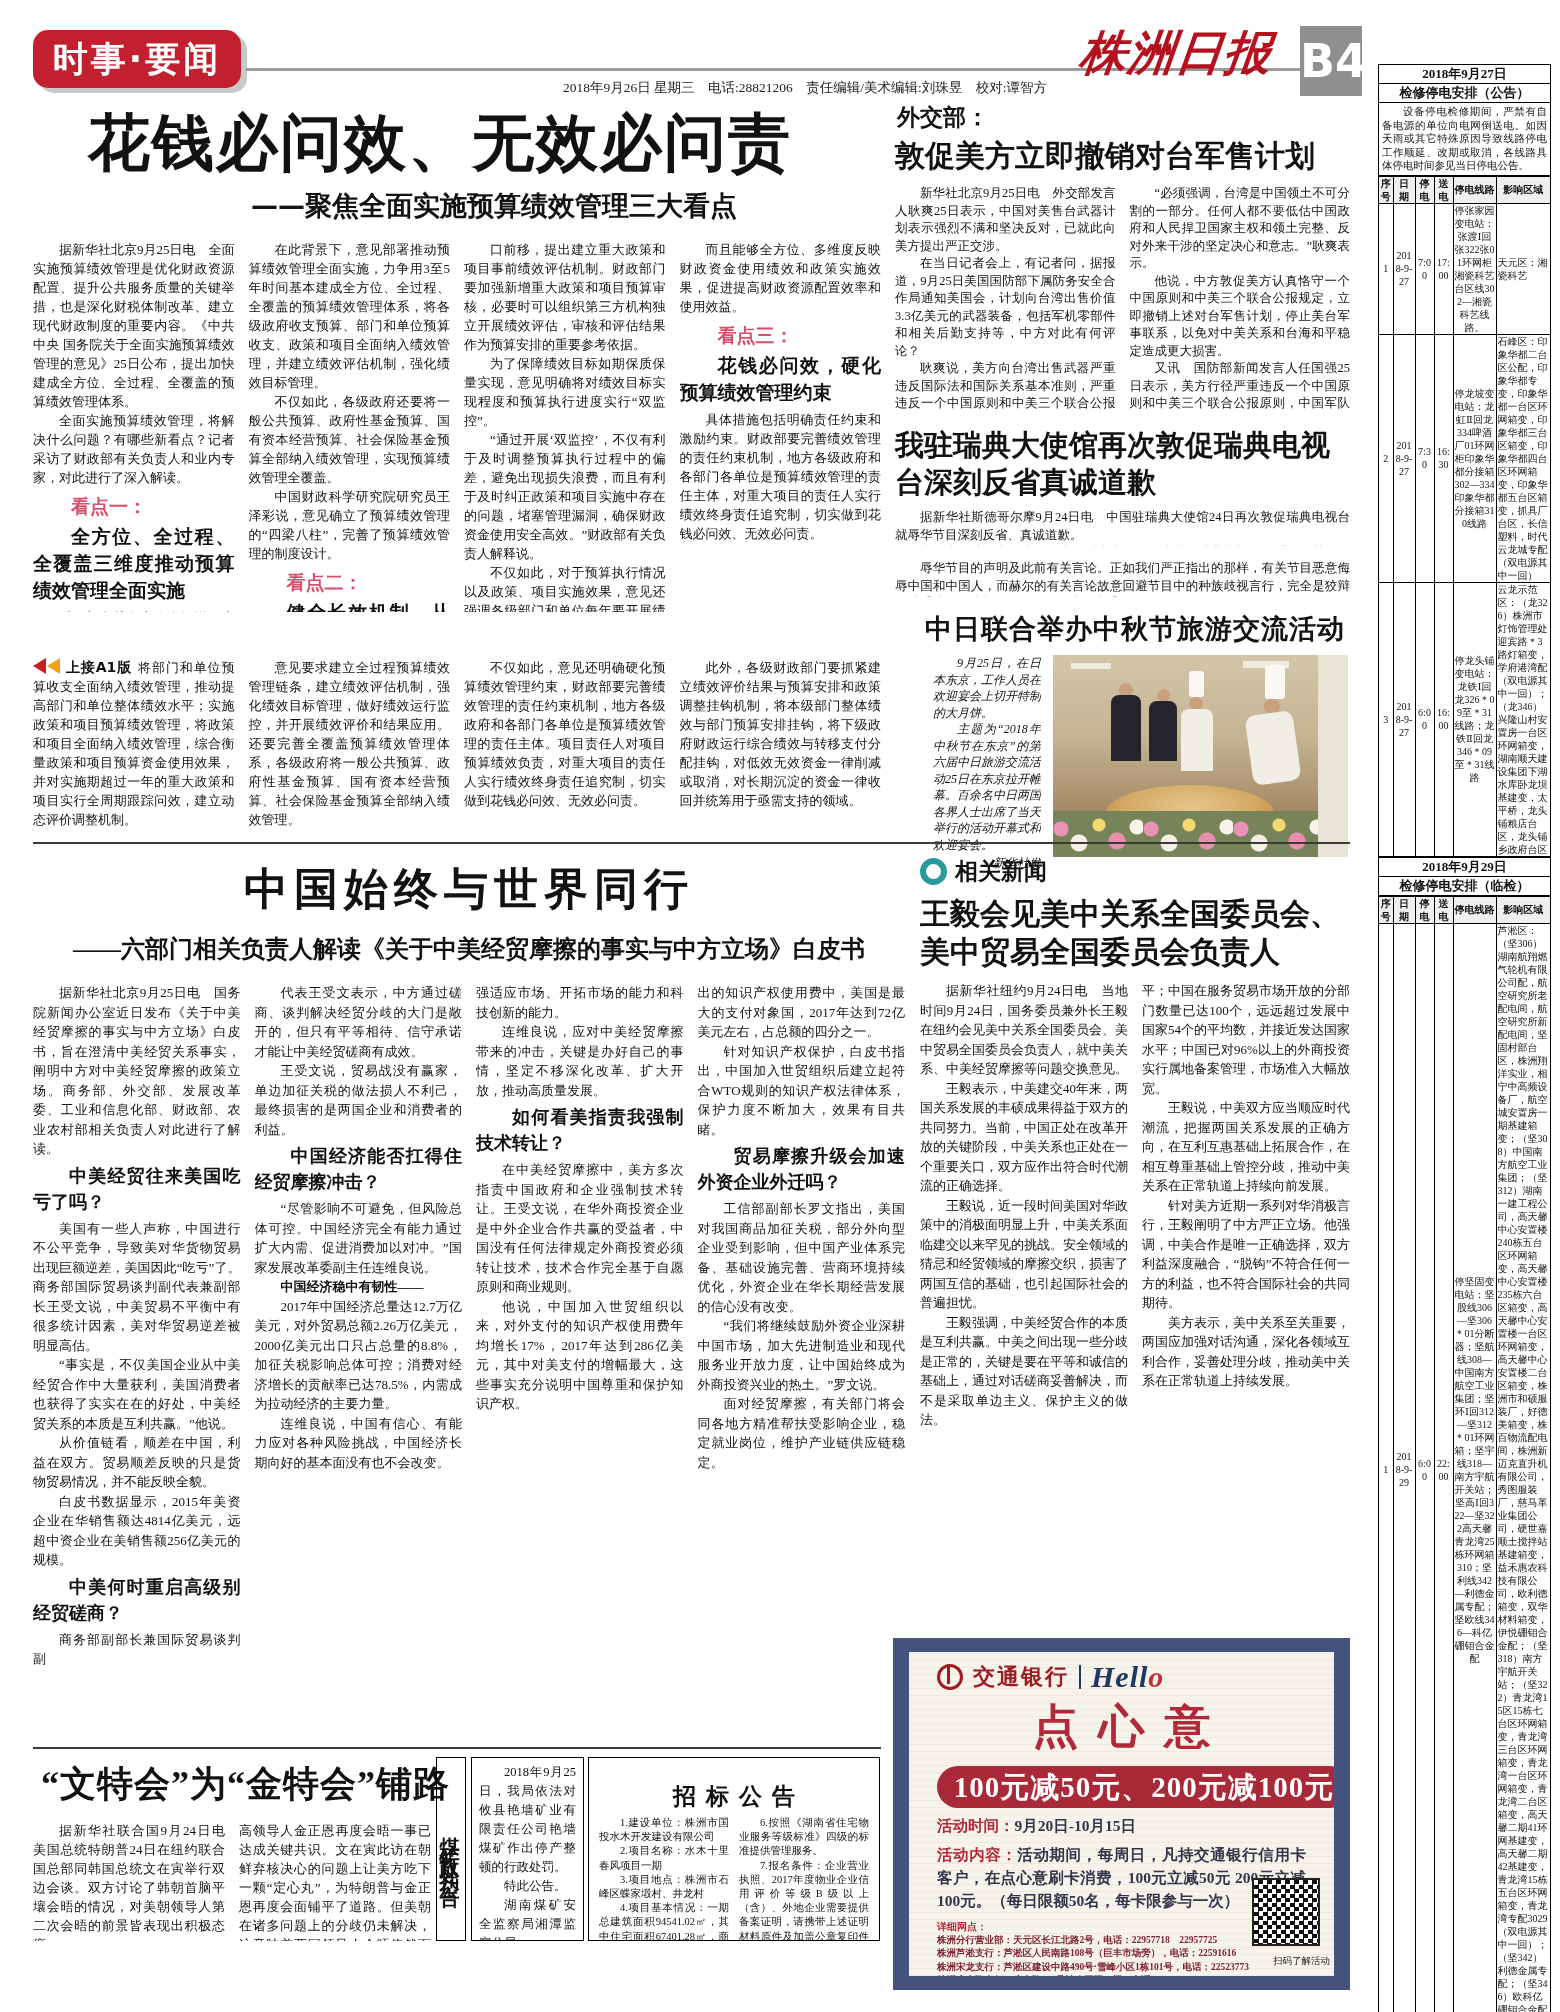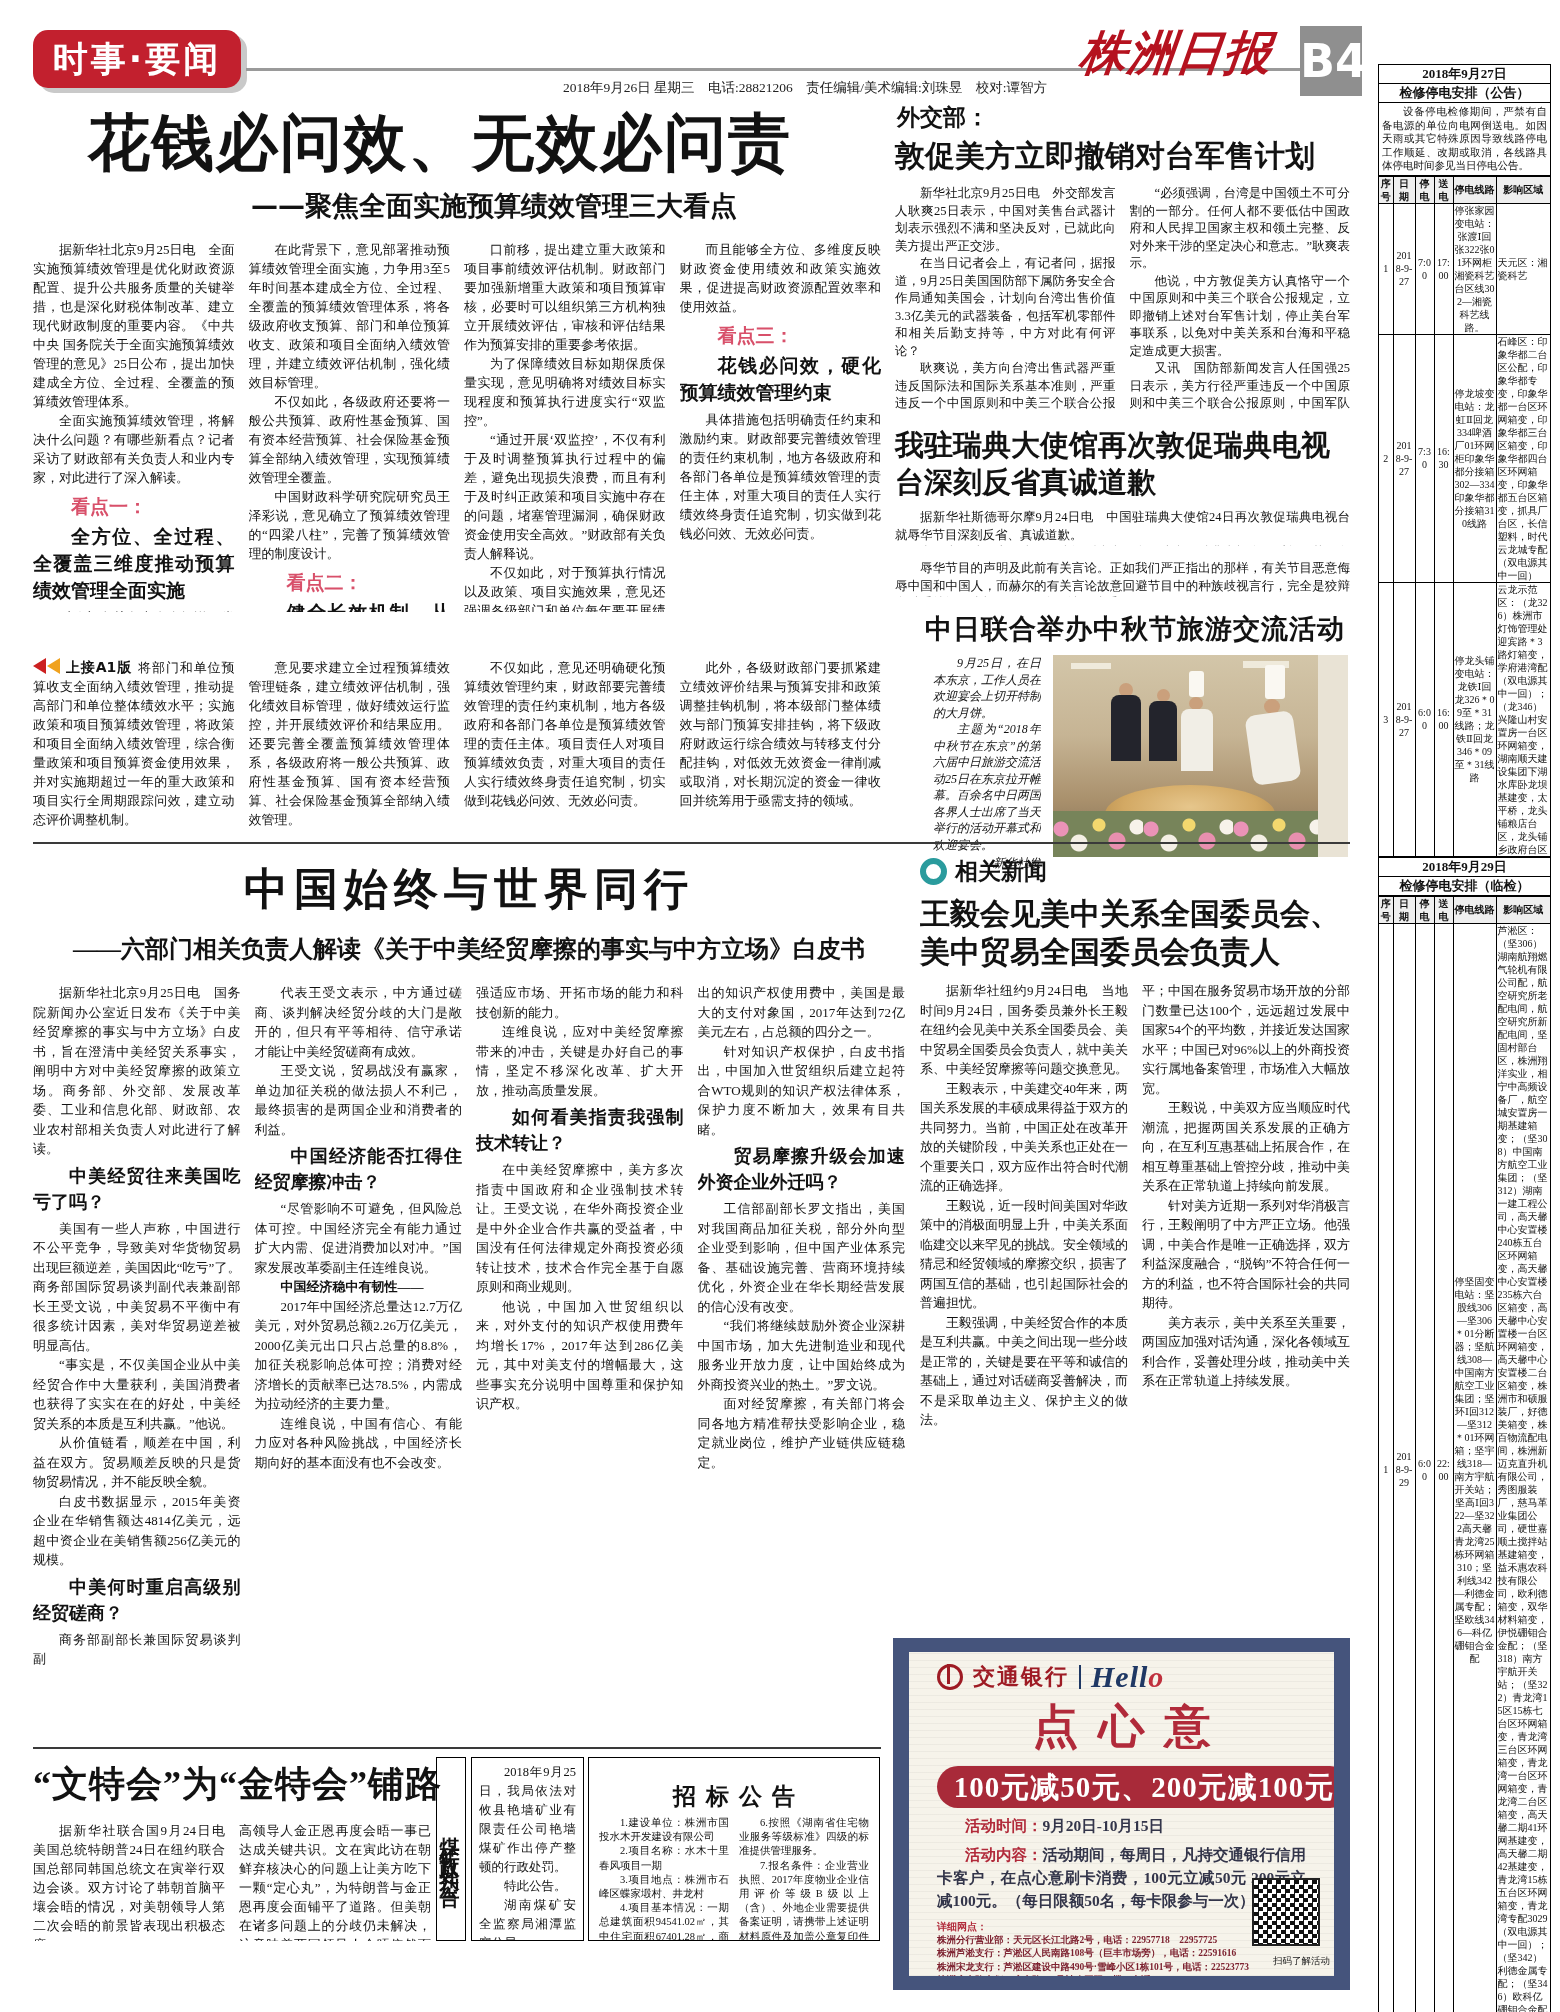--- a/index.html
+++ b/index.html
@@ -104,31 +104,31 @@
   #bankmark:after{content:"";position:absolute;left:7px;top:-3px;width:3px;height:20px;background:#9e1b24;}
   #bankname{font-size:22px;font-weight:bold;color:#9e1b24;letter-spacing:2px;}
   #logodiv{width:2px;height:24px;background:#1f3864;}
   #hello{font-size:30px;font-weight:bold;font-style:italic;color:#1f3864;letter-spacing:1px;}
   #hello .ring{color:#c0303d;}
   #adtitle{text-align:center;font-size:46px;font-weight:bold;color:#b12a3a;letter-spacing:20px;
            margin-top:2px;text-indent:20px;}
   #adbanner{margin:8px auto 0;width:414px;height:42px;background:#a82a39;border-radius:21px;
             color:#fff;font-weight:bold;font-size:29px;line-height:42px;text-align:center;letter-spacing:1px;}
   .adp{margin:6px 0 0;font-size:15.5px;font-weight:bold;color:#33354a;line-height:23px;text-align:justify;}
-  .adlabel{color:#b12a3a;margin-left:28px;}
+  .adlabel{color:#b12a3a;}
   #branches{margin-top:8px;width:335px;font-size:9.5px;line-height:13.5px;color:#7d2230;font-weight:bold;}
   #branches p{margin:0;}
   #brlabel{color:#b12a3a;font-size:10px;}
   #qr{position:absolute;right:14px;bottom:30px;width:64px;height:64px;border:2px solid #222;
       background:conic-gradient(#111 90deg,#fff 90deg 180deg,#111 180deg 270deg,#fff 270deg);
       background-size:9px 9px;}
   #qrcap{position:absolute;right:4px;bottom:8px;width:92px;font-size:9.5px;text-align:right;color:#222;}
   
   #summitwrap{left:33px;top:1760px;width:398px;}
-  .h3{font-size:36px;font-weight:bold;letter-spacing:1px;margin:0 0 12px;white-space:nowrap;}
+  .h3{font-size:36px;font-weight:bold;letter-spacing:1px;margin:0 8px 12px;white-space:nowrap;}
   #sumcols{height:120px;}
   #coalwrap{left:436px;top:1757px;width:148px;height:184px;display:flex;gap:5px;}
   #coaltitle{width:30px;border:1.5px solid #000;writing-mode:vertical-rl;text-orientation:upright;
      font-weight:bold;font-size:20px;letter-spacing:7px;text-align:center;padding:4px 1px;box-sizing:border-box;}
   #coalbody{flex:1;border:1.5px solid #000;padding:5px 7px;box-sizing:border-box;overflow:hidden;}
   #coalbody p{margin:0;font-size:12.5px;line-height:19px;text-align:justify;text-indent:2em;}
   #tenderwrap{left:588px;top:1757px;width:292px;height:184px;border:1.5px solid #000;
      padding:23px 10px;box-sizing:border-box;overflow:hidden;}
   #tendertitle{text-align:center;font-size:23px;font-weight:bold;letter-spacing:10px;margin:0 0 4px;text-indent:10px;}
   #tendercols{display:flex;gap:10px;}

